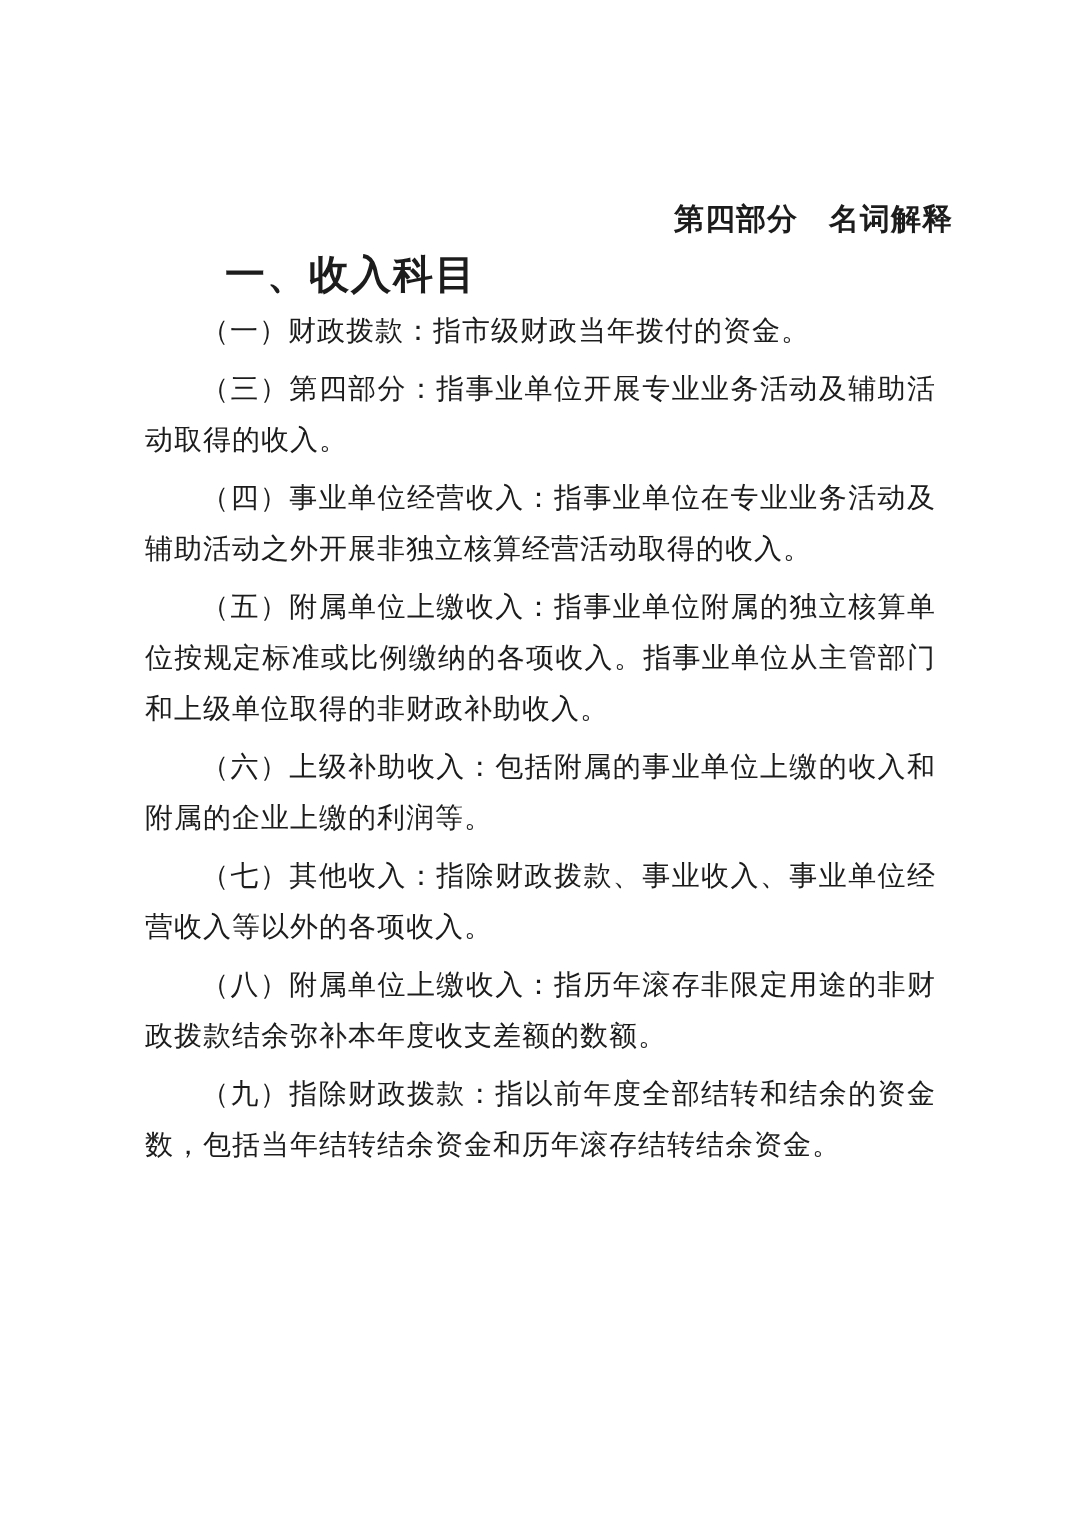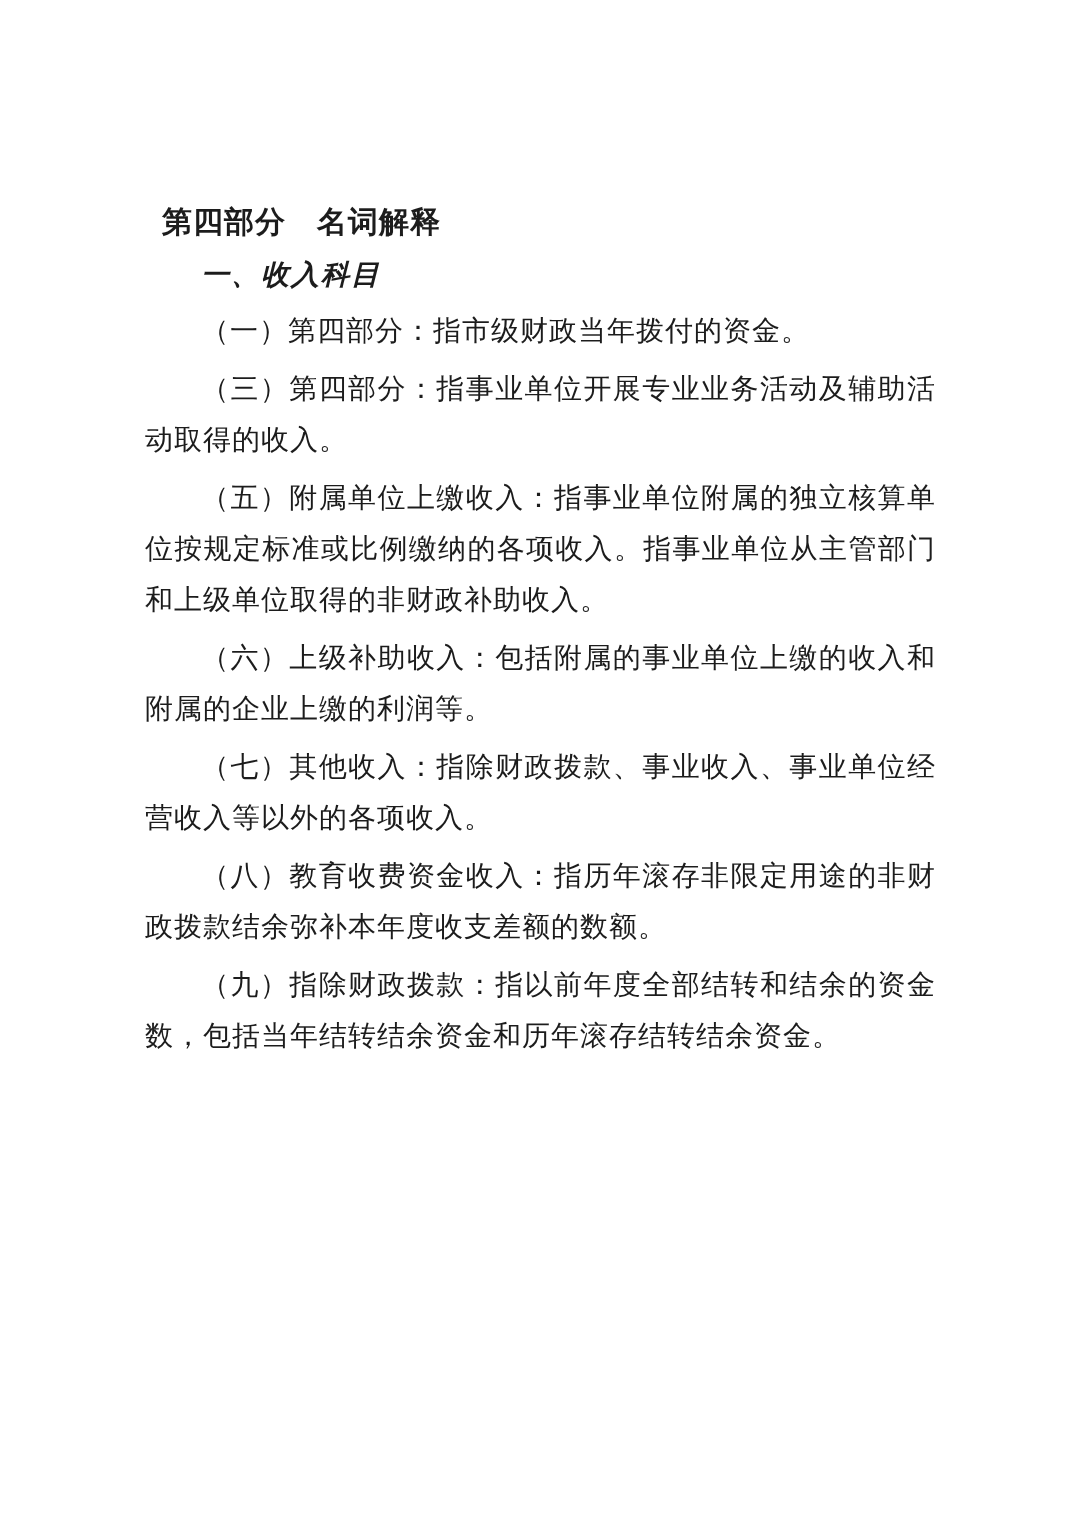--- a/index.html
+++ b/index.html
@@ -12,60 +12,60 @@
     width: 1074px;
     height: 1520px;
     margin: 0 auto;
     background: #ffffff;
     color: #1c1c1c;
     box-sizing: border-box;
     padding: 196px 138px 0 145px;
     overflow: hidden;
   }
   .doc-title {
-    font-family: Liberation Serif, serif;
+    font-family: Liberation Mono, monospace;
     font-weight: bold;
     font-size: 30px;
     line-height: 51px;
-    text-align: left;
+    text-align: right;
     position: relative;
     left: 17px;
     margin: 0 0 2px 0;
     white-space: pre;
     letter-spacing: 1px;
   }
   .section-heading {
     font-family: "Liberation Serif", "DejaVu Serif", serif;
     font-weight: bold;
-    font-size: 28px;
+    font-size: 40px;
     line-height: 51px;
     text-indent: 2em;
     margin: 0 0 5px 0;
     letter-spacing: 2px;
-    font-style: italic;
   }
   .body-text p {
     font-family: "Liberation Serif", "DejaVu Serif", serif;
     font-size: 28px;
     line-height: 51px;
     letter-spacing: 1px;
     text-indent: 2em;
     text-align: justify;
     text-justify: inter-character;
     margin: 0 0 7px 0;
   }
 </style>
 </head>
 <body>
 
 <div class="page">
   <h1 class="doc-title">第四部分　名词解释</h1>
   <h2 class="section-heading">一、收入科目</h2>
   <div class="body-text">
-    <p>（一）第四部分：指市级财政当年拨付的资金。</p>
+    <p>（一）财政拨款：指市级财政当年拨付的资金。</p>
     <p>（三）第四部分：指事业单位开展专业业务活动及辅助活动取得的收入。</p>
+    <p>（四）事业单位经营收入：指事业单位在专业业务活动及辅助活动之外开展非独立核算经营活动取得的收入。</p>
     <p>（五）附属单位上缴收入：指事业单位附属的独立核算单位按规定标准或比例缴纳的各项收入。指事业单位从主管部门和上级单位取得的非财政补助收入。</p>
     <p>（六）上级补助收入：包括附属的事业单位上缴的收入和附属的企业上缴的利润等。</p>
     <p>（七）其他收入：指除财政拨款、事业收入、事业单位经营收入等以外的各项收入。</p>
-    <p>（八）教育收费资金收入：指历年滚存非限定用途的非财政拨款结余弥补本年度收支差额的数额。</p>
+    <p>（八）附属单位上缴收入：指历年滚存非限定用途的非财政拨款结余弥补本年度收支差额的数额。</p>
     <p>（九）指除财政拨款：指以前年度全部结转和结余的资金数，包括当年结转结余资金和历年滚存结转结余资金。</p>
   </div>
 </div>
 
 </body></html>

